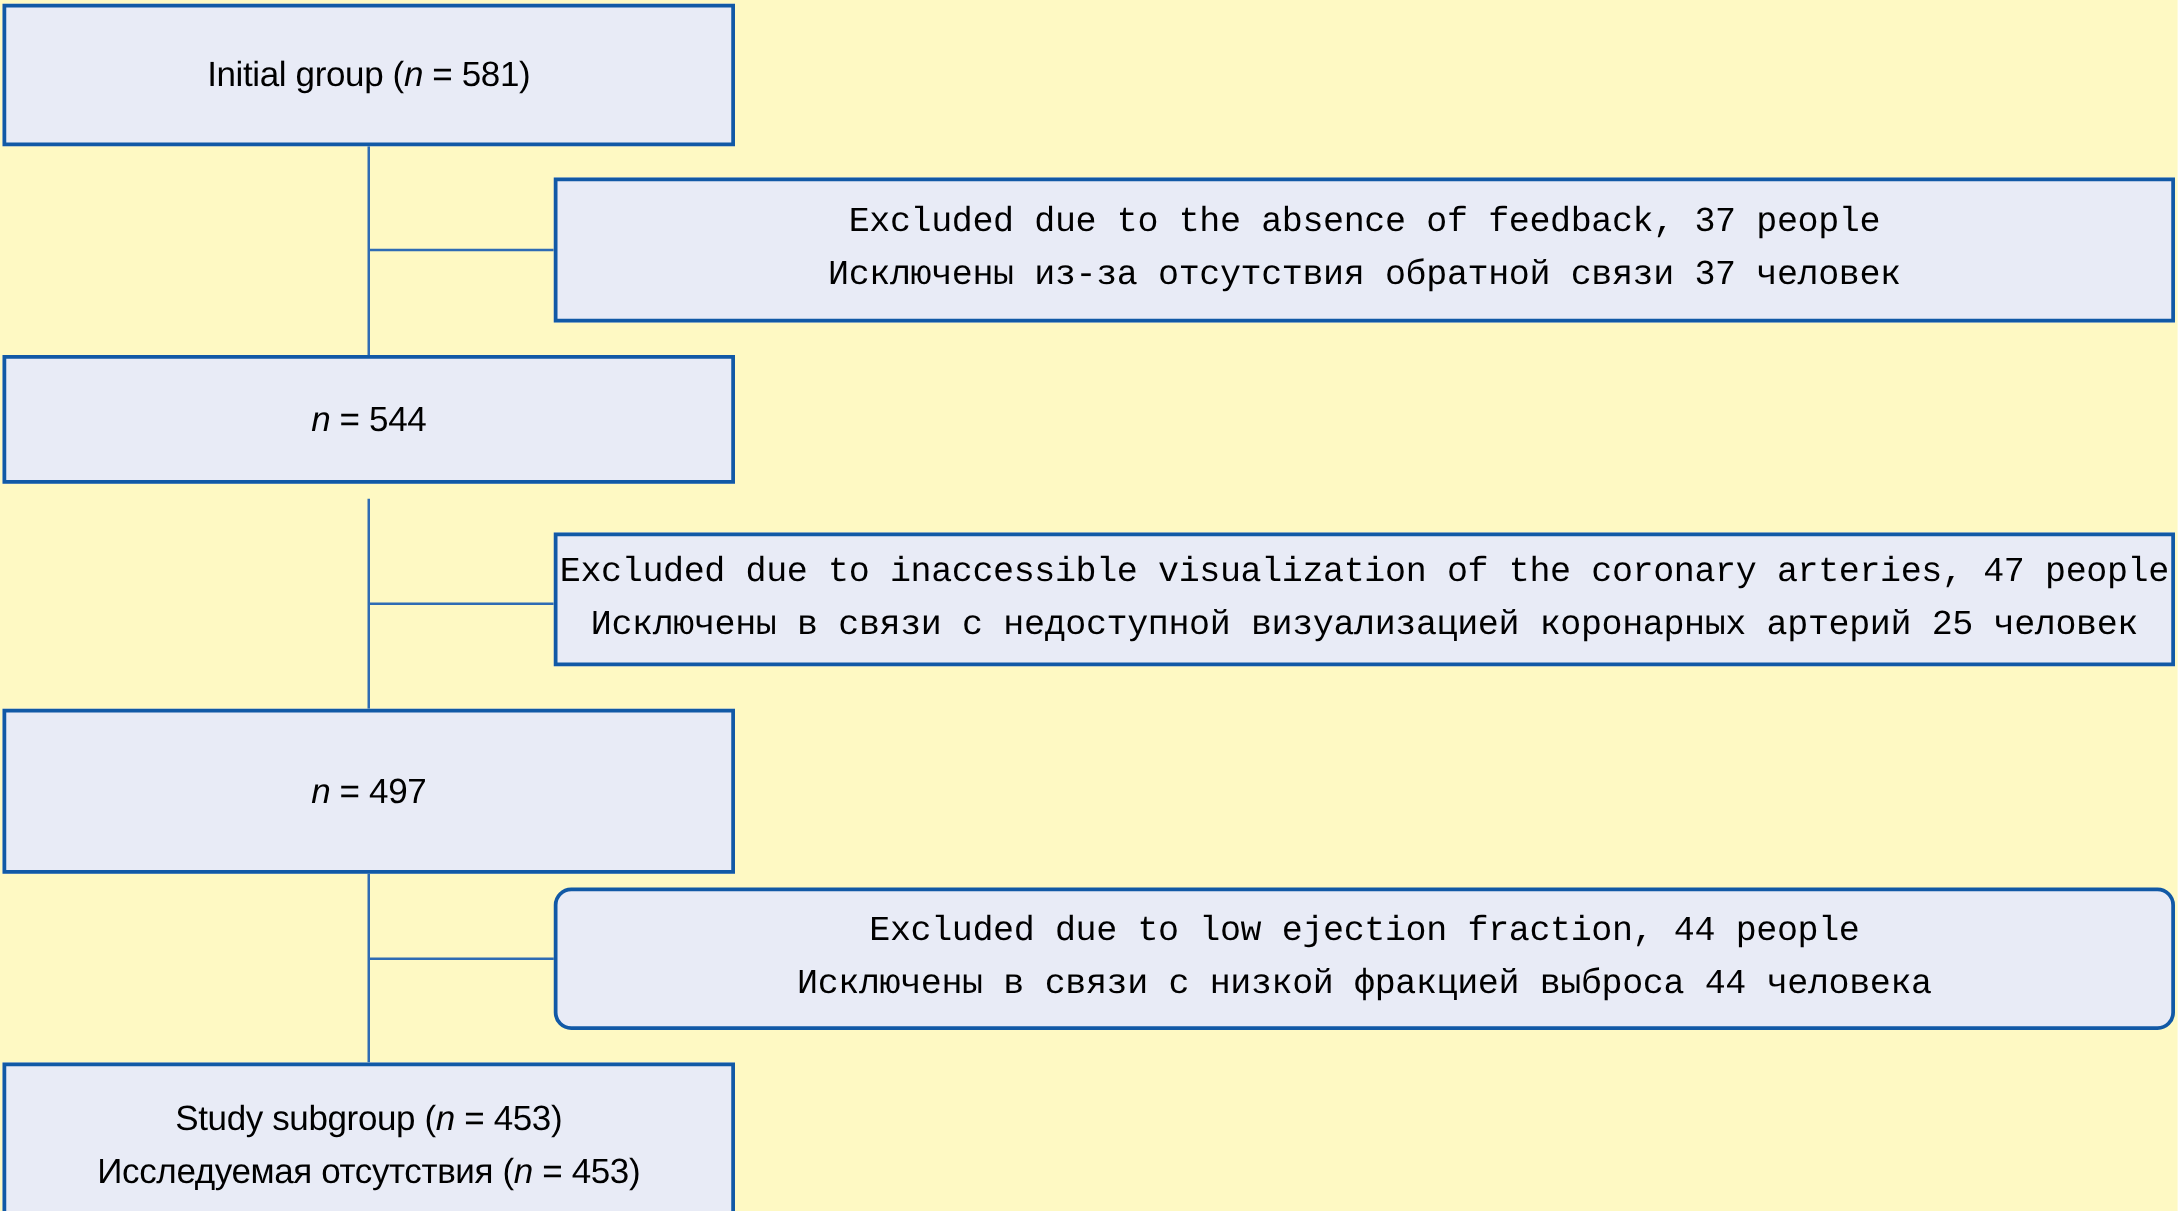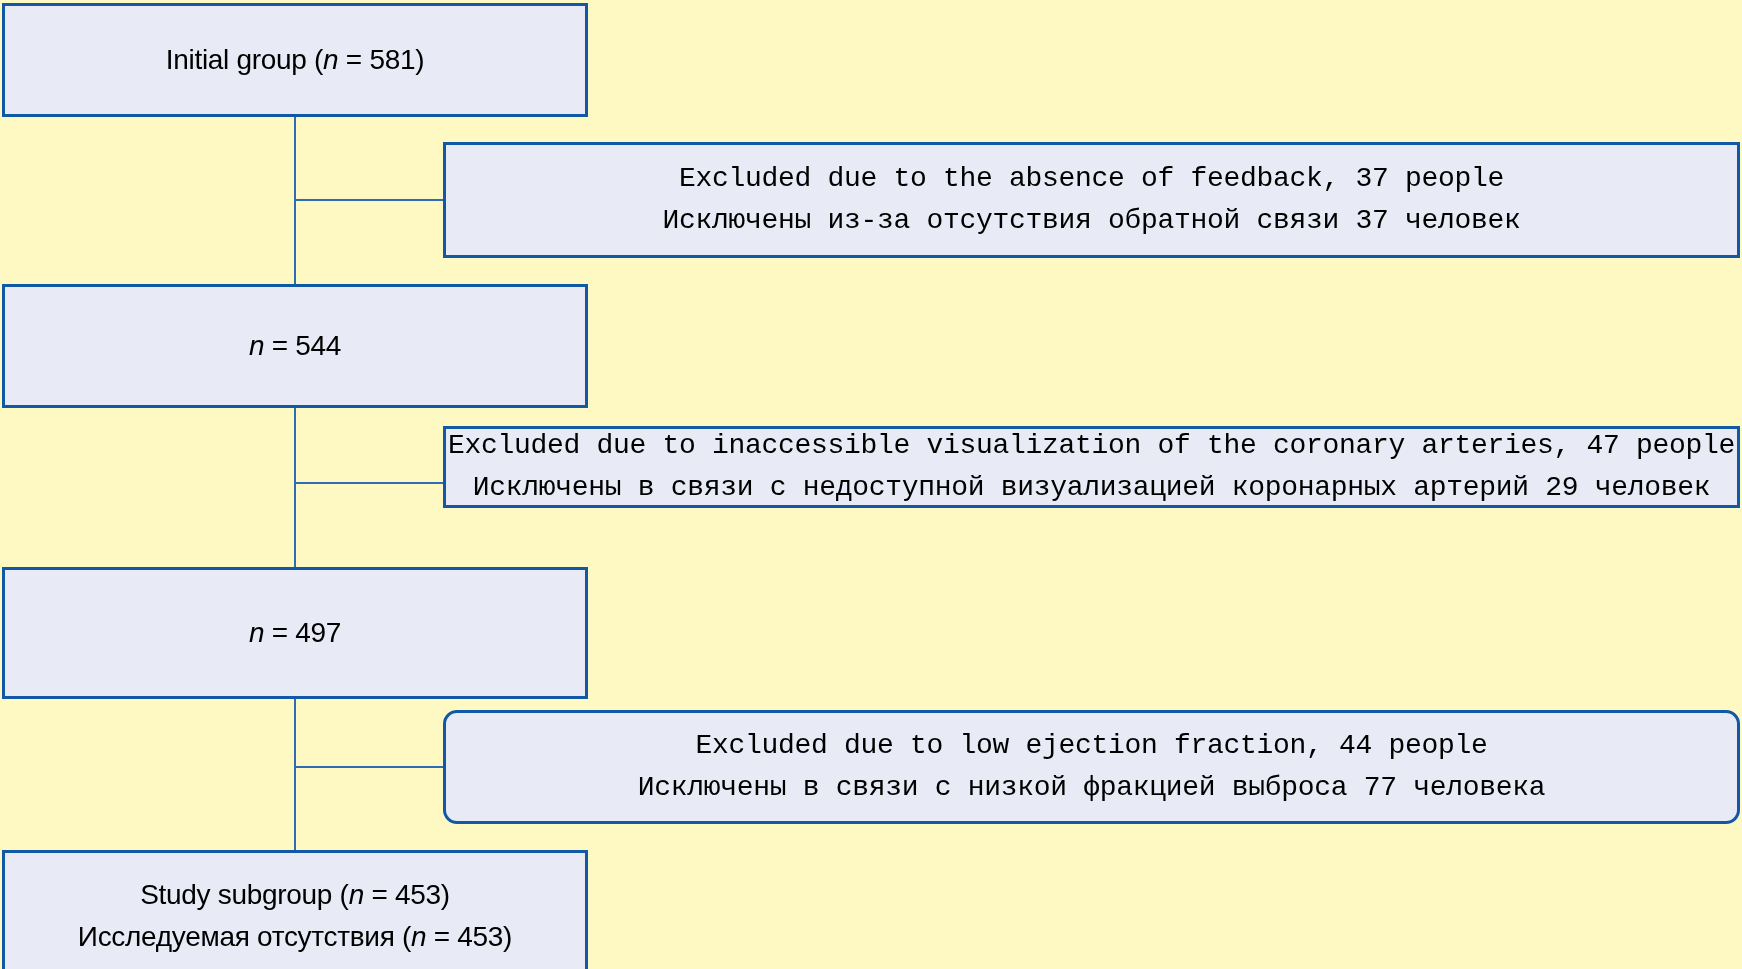--- a/index.html
+++ b/index.html
@@ -31,28 +31,28 @@
     line-height: 42px;
     letter-spacing: -0.3px;
     z-index: 1;
   }
   .box .line { white-space: nowrap; }
   .it { font-style: italic; }
 
   
   .col-left { left: 2px; width: 586px; }
   .box-initial { top: 3px;   height: 114px; }
-  .box-n544   { top: 284px;  height: 124px; }
+  .box-n544   { top: 284px;  height: 103px; }
   .box-n497   { top: 567px;  height: 132px; }
   .box-study  { top: 850px;  height: 131px; }
 
   
   .col-right { left: 443px; width: 1297px; font-family: Liberation Mono, monospace; }
   .box-excl1 { top: 142px; height: 116px; }
-  .box-excl2 { top: 426px; height: 82px; }
+  .box-excl2 { top: 426px; height: 107px; }
   .box-excl3 { top: 710px; height: 114px; border-radius: 14px; }
 
   
   .vline, .hline {
     position: absolute;
     background: #2e6cb4;
     z-index: 0;
   }
   .vline { width: 2px; left: 294px; }
   .v1 { top: 117px; height: 167px; }
@@ -83,30 +83,30 @@
     <div class="line">Excluded due to the absence of feedback, 37 people</div>
     <div class="line">Исключены из-за отсутствия обратной связи 37 человек</div>
   </div>
 
   <div class="box col-left box-n544">
     <div class="line"><span class="it">n</span><span> = 544</span></div>
   </div>
 
   <div class="box col-right box-excl2">
     <div class="line">Excluded due to inaccessible visualization of the coronary arteries, 47 people</div>
-    <div class="line">Исключены в связи с недоступной визуализацией коронарных артерий 29 человек</div>
+    <div class="line">Исключены в связи с недоступной визуализацией коронарных артерий 25 человек</div>
   </div>
 
   <div class="box col-left box-n497">
     <div class="line"><span class="it">n</span><span> = 497</span></div>
   </div>
 
   <div class="box col-right box-excl3">
     <div class="line">Excluded due to low ejection fraction, 44 people</div>
-    <div class="line">Исключены в связи с низкой фракцией выброса 77 человека</div>
+    <div class="line">Исключены в связи с низкой фракцией выброса 44 человека</div>
   </div>
 
   <div class="box col-left box-study">
     <div class="line"><span>Study subgroup (</span><span class="it">n</span><span> = 453)</span></div>
     <div class="line"><span>Исследуемая отсутствия (</span><span class="it">n</span><span> = 453)</span></div>
   </div>
 
 </div>
 
 </body></html>

